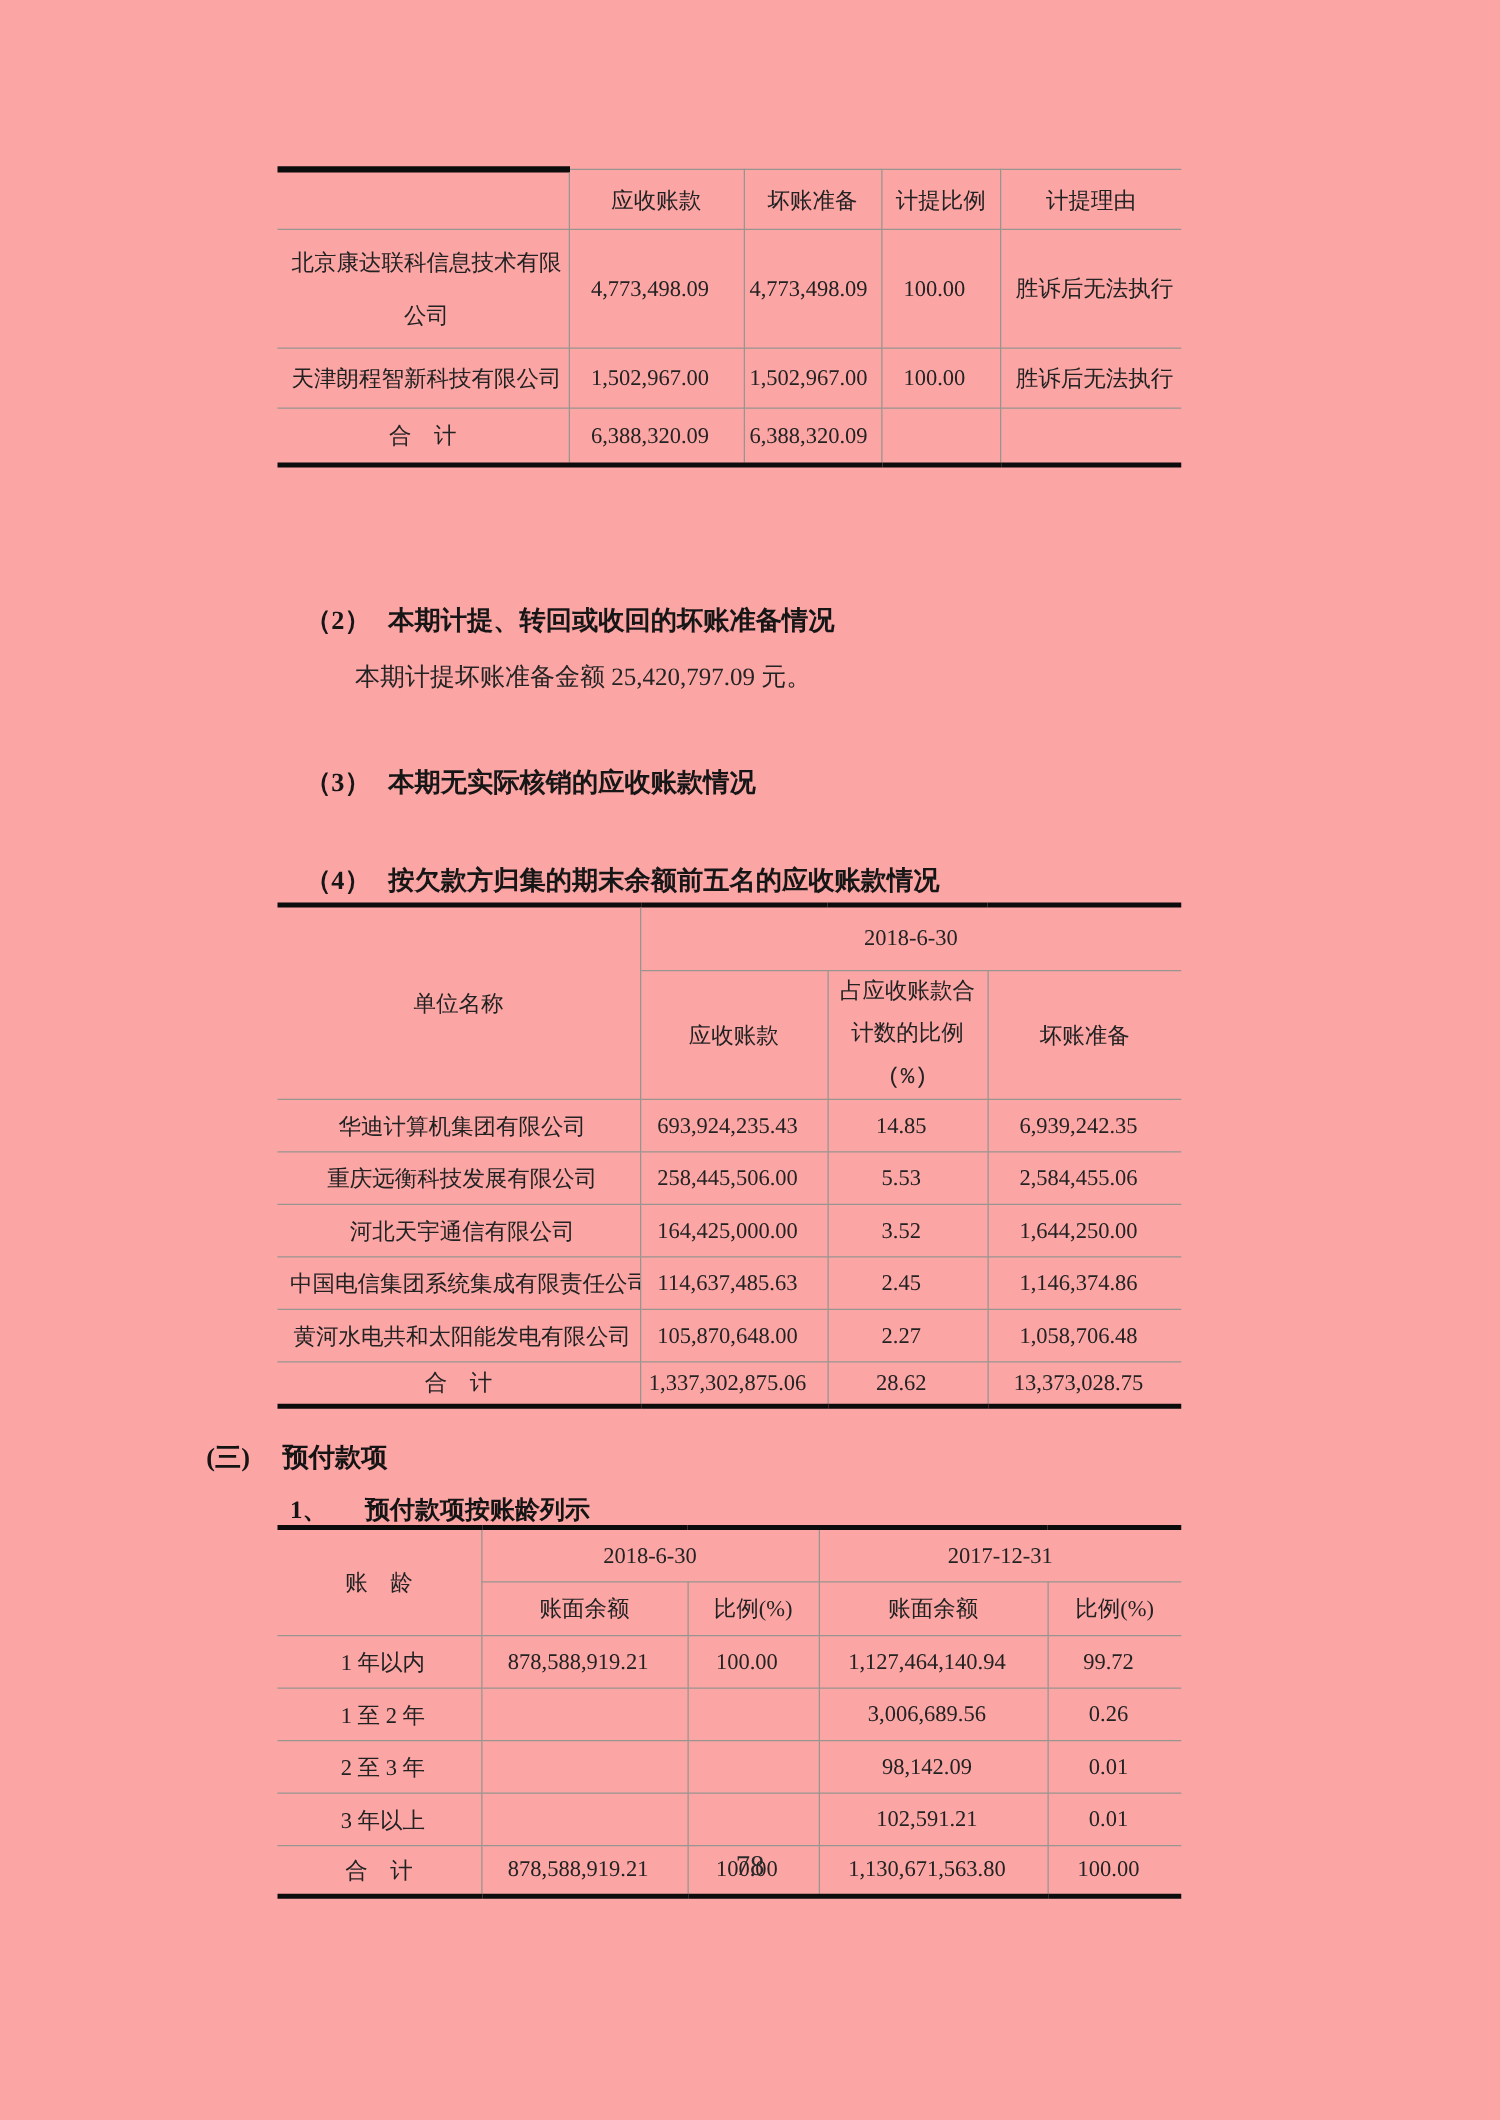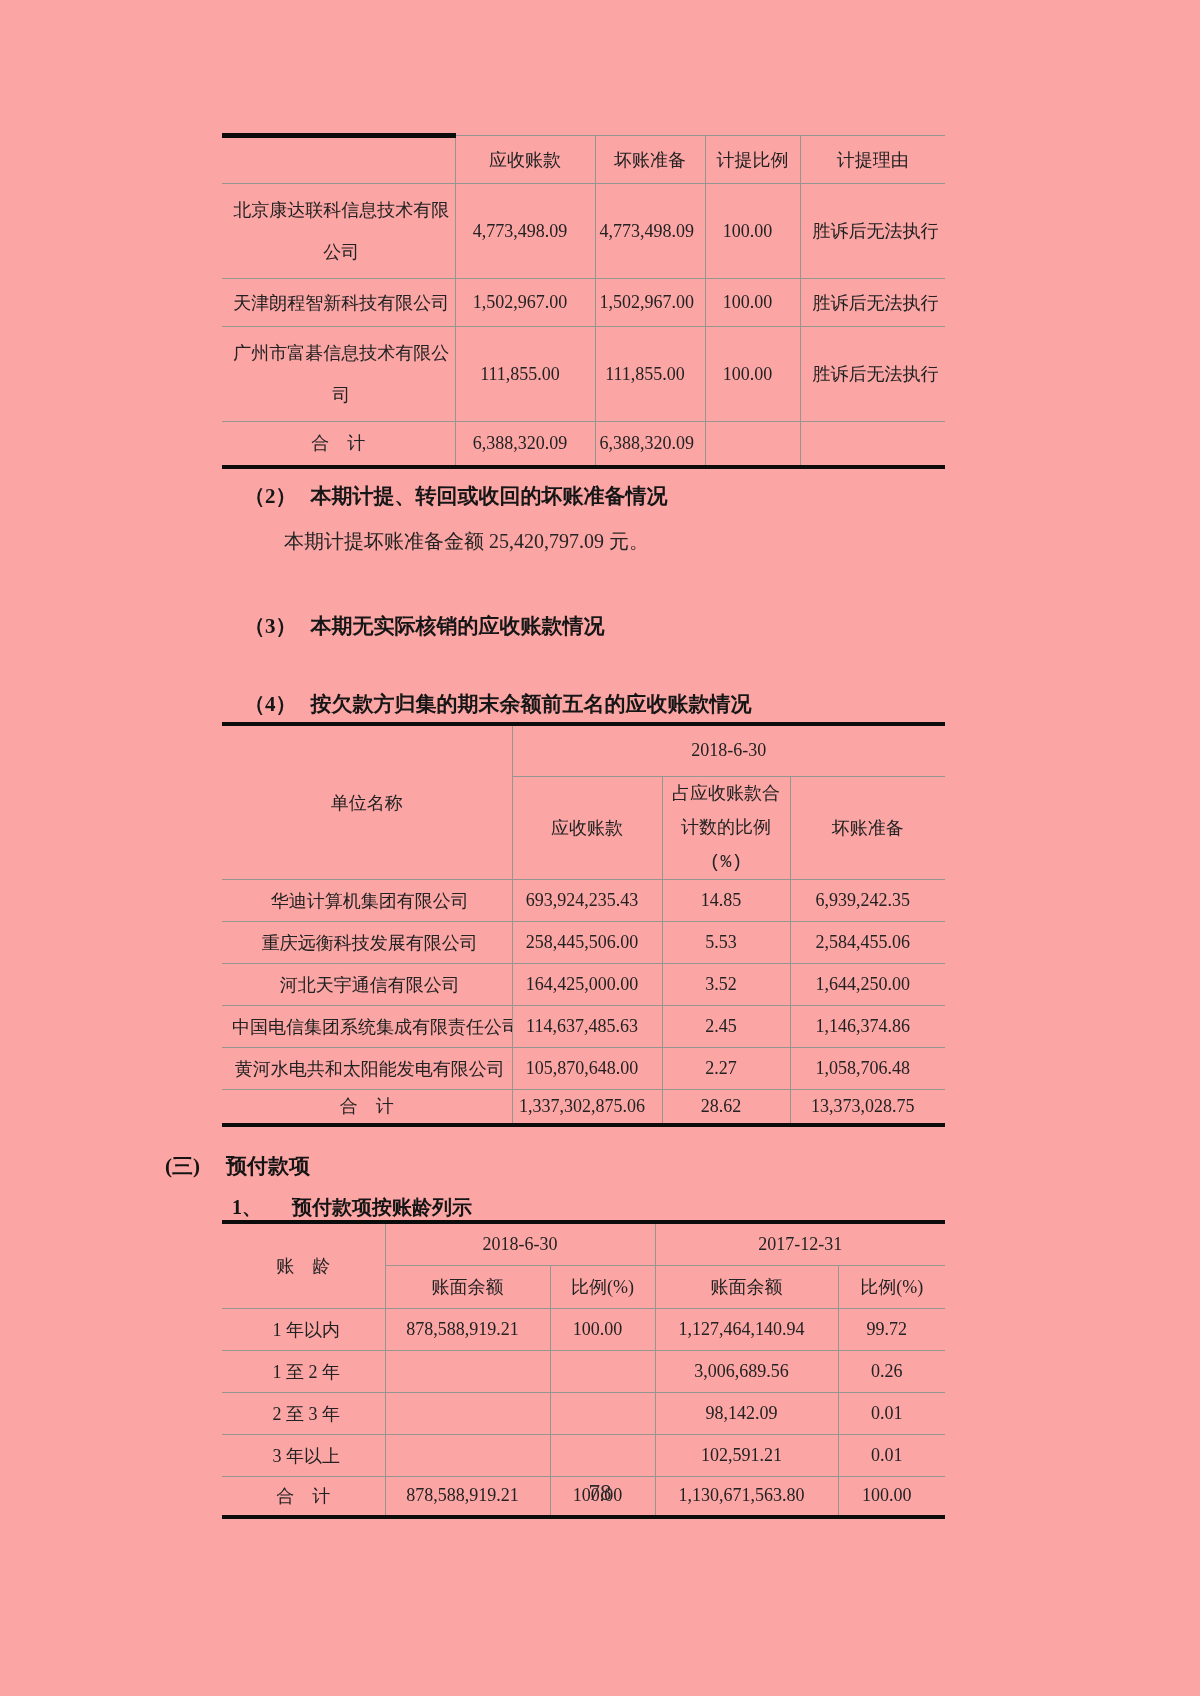--- a/index.html
+++ b/index.html
@@ -102,27 +102,20 @@
           <td class="num">100.00</td>
           <td class="reason">胜诉后无法执行</td>
         </tr>
         <tr class="h48">
           <td class="name">天津朗程智新科技有限公司</td>
           <td class="num">1,502,967.00</td>
           <td class="num">1,502,967.00</td>
           <td class="num">100.00</td>
           <td class="reason">胜诉后无法执行</td>
         </tr>
-        <tr class="h95">
-          <td class="name tall-name">广州市富碁信息技术有限公司</td>
-          <td class="num">111,855.00</td>
-          <td class="num">111,855.00</td>
-          <td class="num">100.00</td>
-          <td class="reason">胜诉后无法执行</td>
-        </tr>
         <tr class="h45 total-row">
           <td class="center">合　计</td>
           <td class="num">6,388,320.09</td>
           <td class="num">6,388,320.09</td>
           <td class="num"></td>
           <td class="reason"></td>
         </tr>
       </tbody>
     </table>
   </div>

